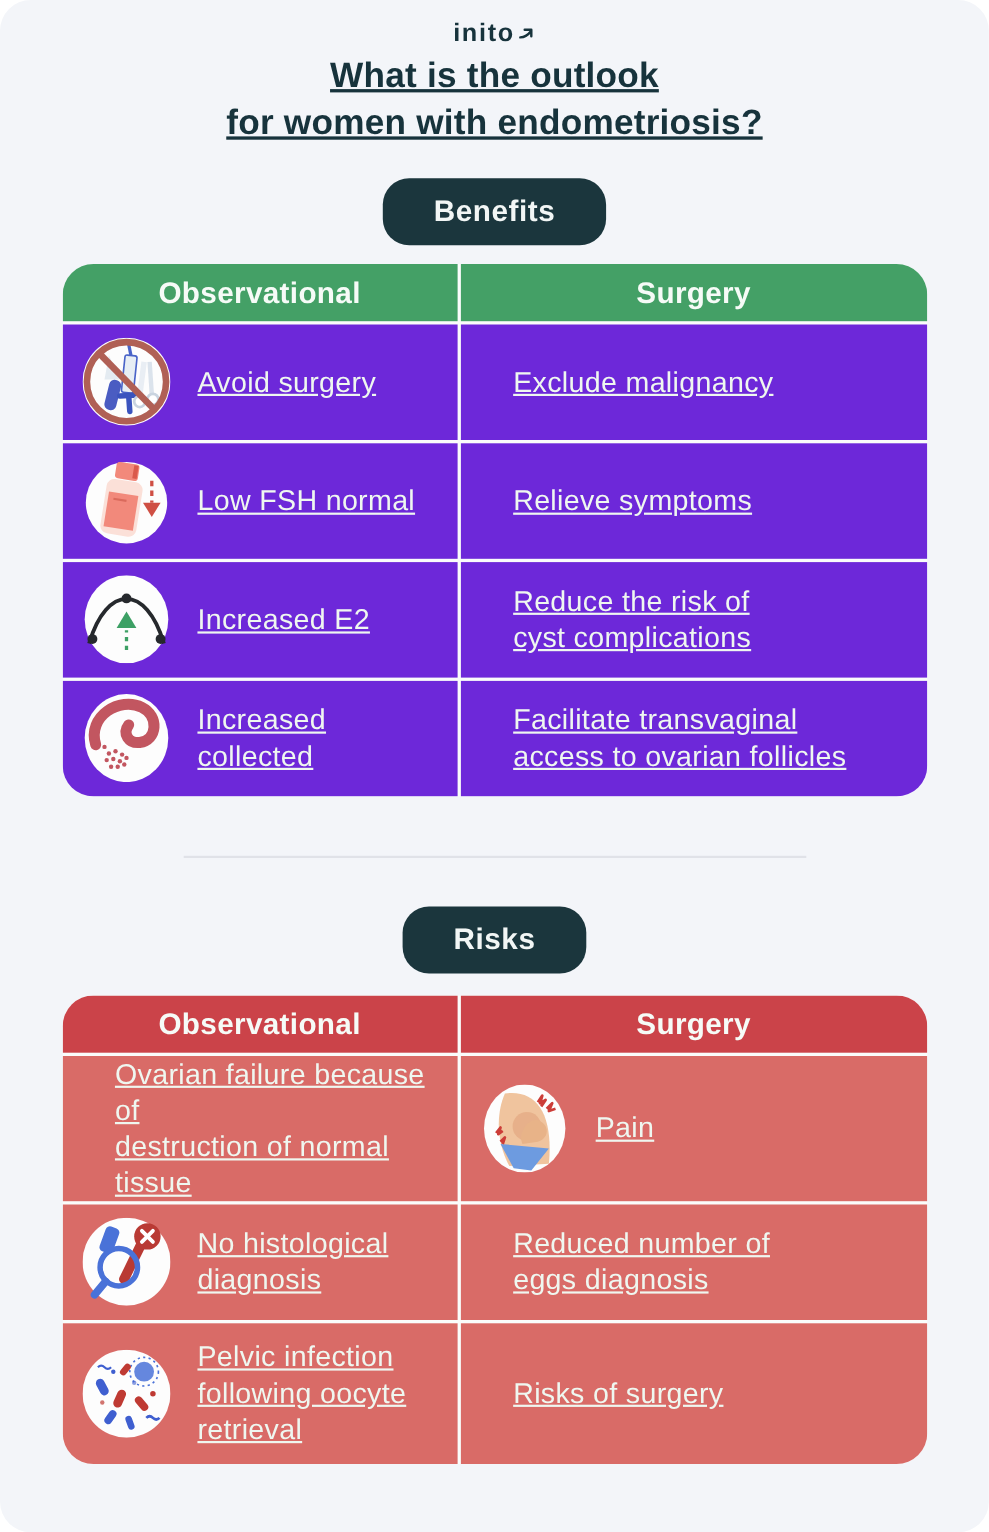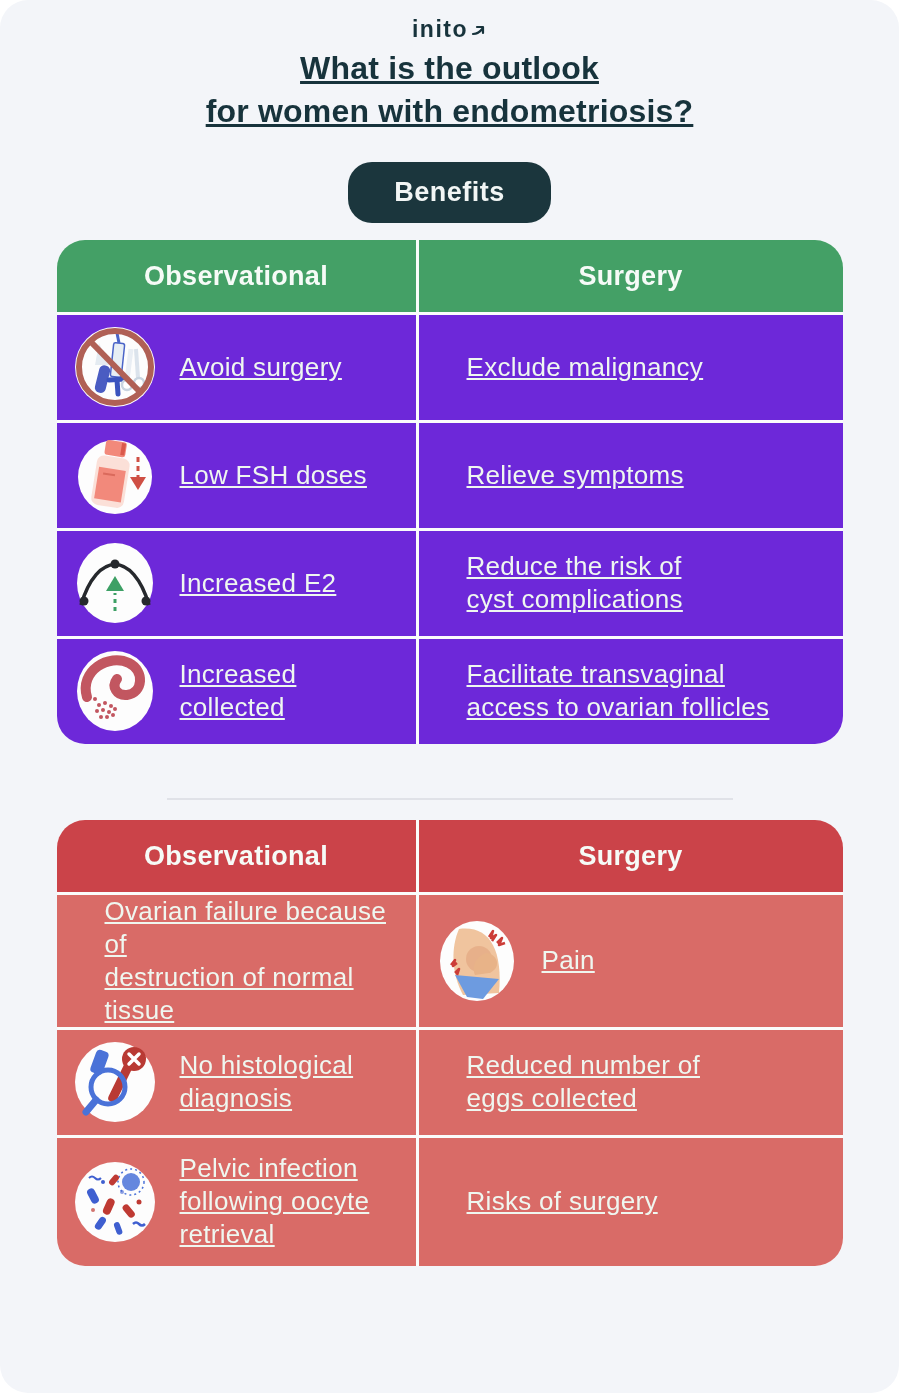--- a/index.html
+++ b/index.html
@@ -25,21 +25,21 @@
   .pill-risks{margin-top:44px;}
   
   .tbl{
     width:786px;margin:0 auto;display:grid;grid-template-columns:359px 424px;
     gap:3px;background:#fafcfb;border-radius:28px;overflow:hidden;
   }
   .tbl-benefits{margin-top:17px;}
   .tbl-risks{margin-top:20px;}
   .cell{box-sizing:border-box;color:#eff7f0;font-size:26px;line-height:1.27;letter-spacing:.3px;}
   .hcell{
-    height:72px;display:flex;align-items:center;justify-content:center;
+    height:52px;display:flex;align-items:center;justify-content:center;
     font-size:27px;font-weight:600;color:#f6fbf7;
   }
   .g-h{background:#44a066;}
   .g-r{background:#6d28d9;}
   .r-h{background:#cb4349;}
   .r-r{background:#d96b67;}
   .obs{display:flex;align-items:center;gap:25px;padding-left:18px;min-height:105px;}
   .sur{display:flex;align-items:center;padding-left:48px;padding-right:20px;min-height:105px;}
   .tall{min-height:128px;}
   .icon{width:80px;height:80px;flex-shrink:0;}
@@ -96,21 +96,21 @@
         <g transform="rotate(9 38 40)">
           <rect x="20" y="22" width="33" height="50" rx="7" fill="#fbe0d8"></rect>
           <rect x="23" y="34" width="27" height="32" fill="#f2897b"></rect>
           <line x1="28" y1="40" x2="40" y2="40" stroke="#da6a5c" stroke-width="2"></line>
           <rect x="26" y="6" width="21" height="15" rx="3" fill="#f2897b"></rect>
           <rect x="42" y="7" width="4" height="12" fill="#da5a4c"></rect>
         </g>
         <line x1="63" y1="22" x2="63" y2="42" stroke="#cf4f44" stroke-width="3" stroke-dasharray="5 4"></line>
         <path d="M55 42 L71 42 L63 55 Z" fill="#cf4f44"></path>
       </svg>
-      <span class="pre">Low FSH doses</span>
+      <span class="pre">Low FSH normal</span>
     </div>
     <div class="cell sur g-r">
       <span class="pre">Relieve symptoms</span>
     </div>
 
     <div class="cell obs g-r">
       <svg class="icon" viewBox="0 0 80 80">
         <ellipse cx="40" cy="40" rx="38" ry="40" fill="#fdfdfd"></ellipse>
         <path d="M6 62 C 22 8, 58 8, 74 62" fill="none" stroke="#26292d" stroke-width="3.5"></path>
         <circle cx="9" cy="58" r="4.5" fill="#26292d"></circle>
@@ -148,20 +148,21 @@
 collected</span>
     </div>
     <div class="cell sur g-r">
       <span class="pre">Facilitate transvaginal
 access to ovarian follicles</span>
     </div>
   </div>
 
   <hr class="divider">
 
+  <div class="pill pill-risks">Risks</div>
 
   <div class="tbl tbl-risks">
     <div class="cell hcell r-h">Observational</div>
     <div class="cell hcell r-h">Surgery</div>
 
     <div class="cell sur r-r">
       <span class="pre">Ovarian failure because of
 destruction of normal tissue</span>
     </div>
     <div class="cell obs r-r">
@@ -189,21 +190,21 @@
         <circle cx="33" cy="45" r="17" fill="none" stroke="#4a72d8" stroke-width="5"></circle>
         <line x1="21" y1="58" x2="11" y2="70" stroke="#4a72d8" stroke-width="7" stroke-linecap="round"></line>
         <circle cx="59" cy="17" r="12" fill="#b93a34"></circle>
         <path d="M54 12 L64 22 M64 12 L54 22" stroke="#ffffff" stroke-width="3.5" stroke-linecap="round"></path>
       </svg>
       <span class="pre">No histological
 diagnosis</span>
     </div>
     <div class="cell sur r-r">
       <span class="pre">Reduced number of
-eggs collected</span>
+eggs diagnosis</span>
     </div>
 
     <div class="cell obs r-r tall">
       <svg class="icon" viewBox="0 0 80 80">
         <circle cx="40" cy="40" r="40" fill="#fdfdfd"></circle>
         <circle cx="56" cy="20" r="9" fill="#4a72d8" opacity="0.85"></circle>
         <circle cx="56" cy="20" r="13" fill="none" stroke="#4a72d8" stroke-width="1.5" stroke-dasharray="2 3"></circle>
         <rect x="14" y="26" width="8" height="16" rx="4" fill="#3f5fd0" transform="rotate(-28 18 34)"></rect>
         <rect x="30" y="36" width="8" height="17" rx="4" fill="#bf3a33" transform="rotate(24 34 44)"></rect>
         <rect x="50" y="42" width="7" height="15" rx="3.5" fill="#bf3a33" transform="rotate(-40 53 49)"></rect>

